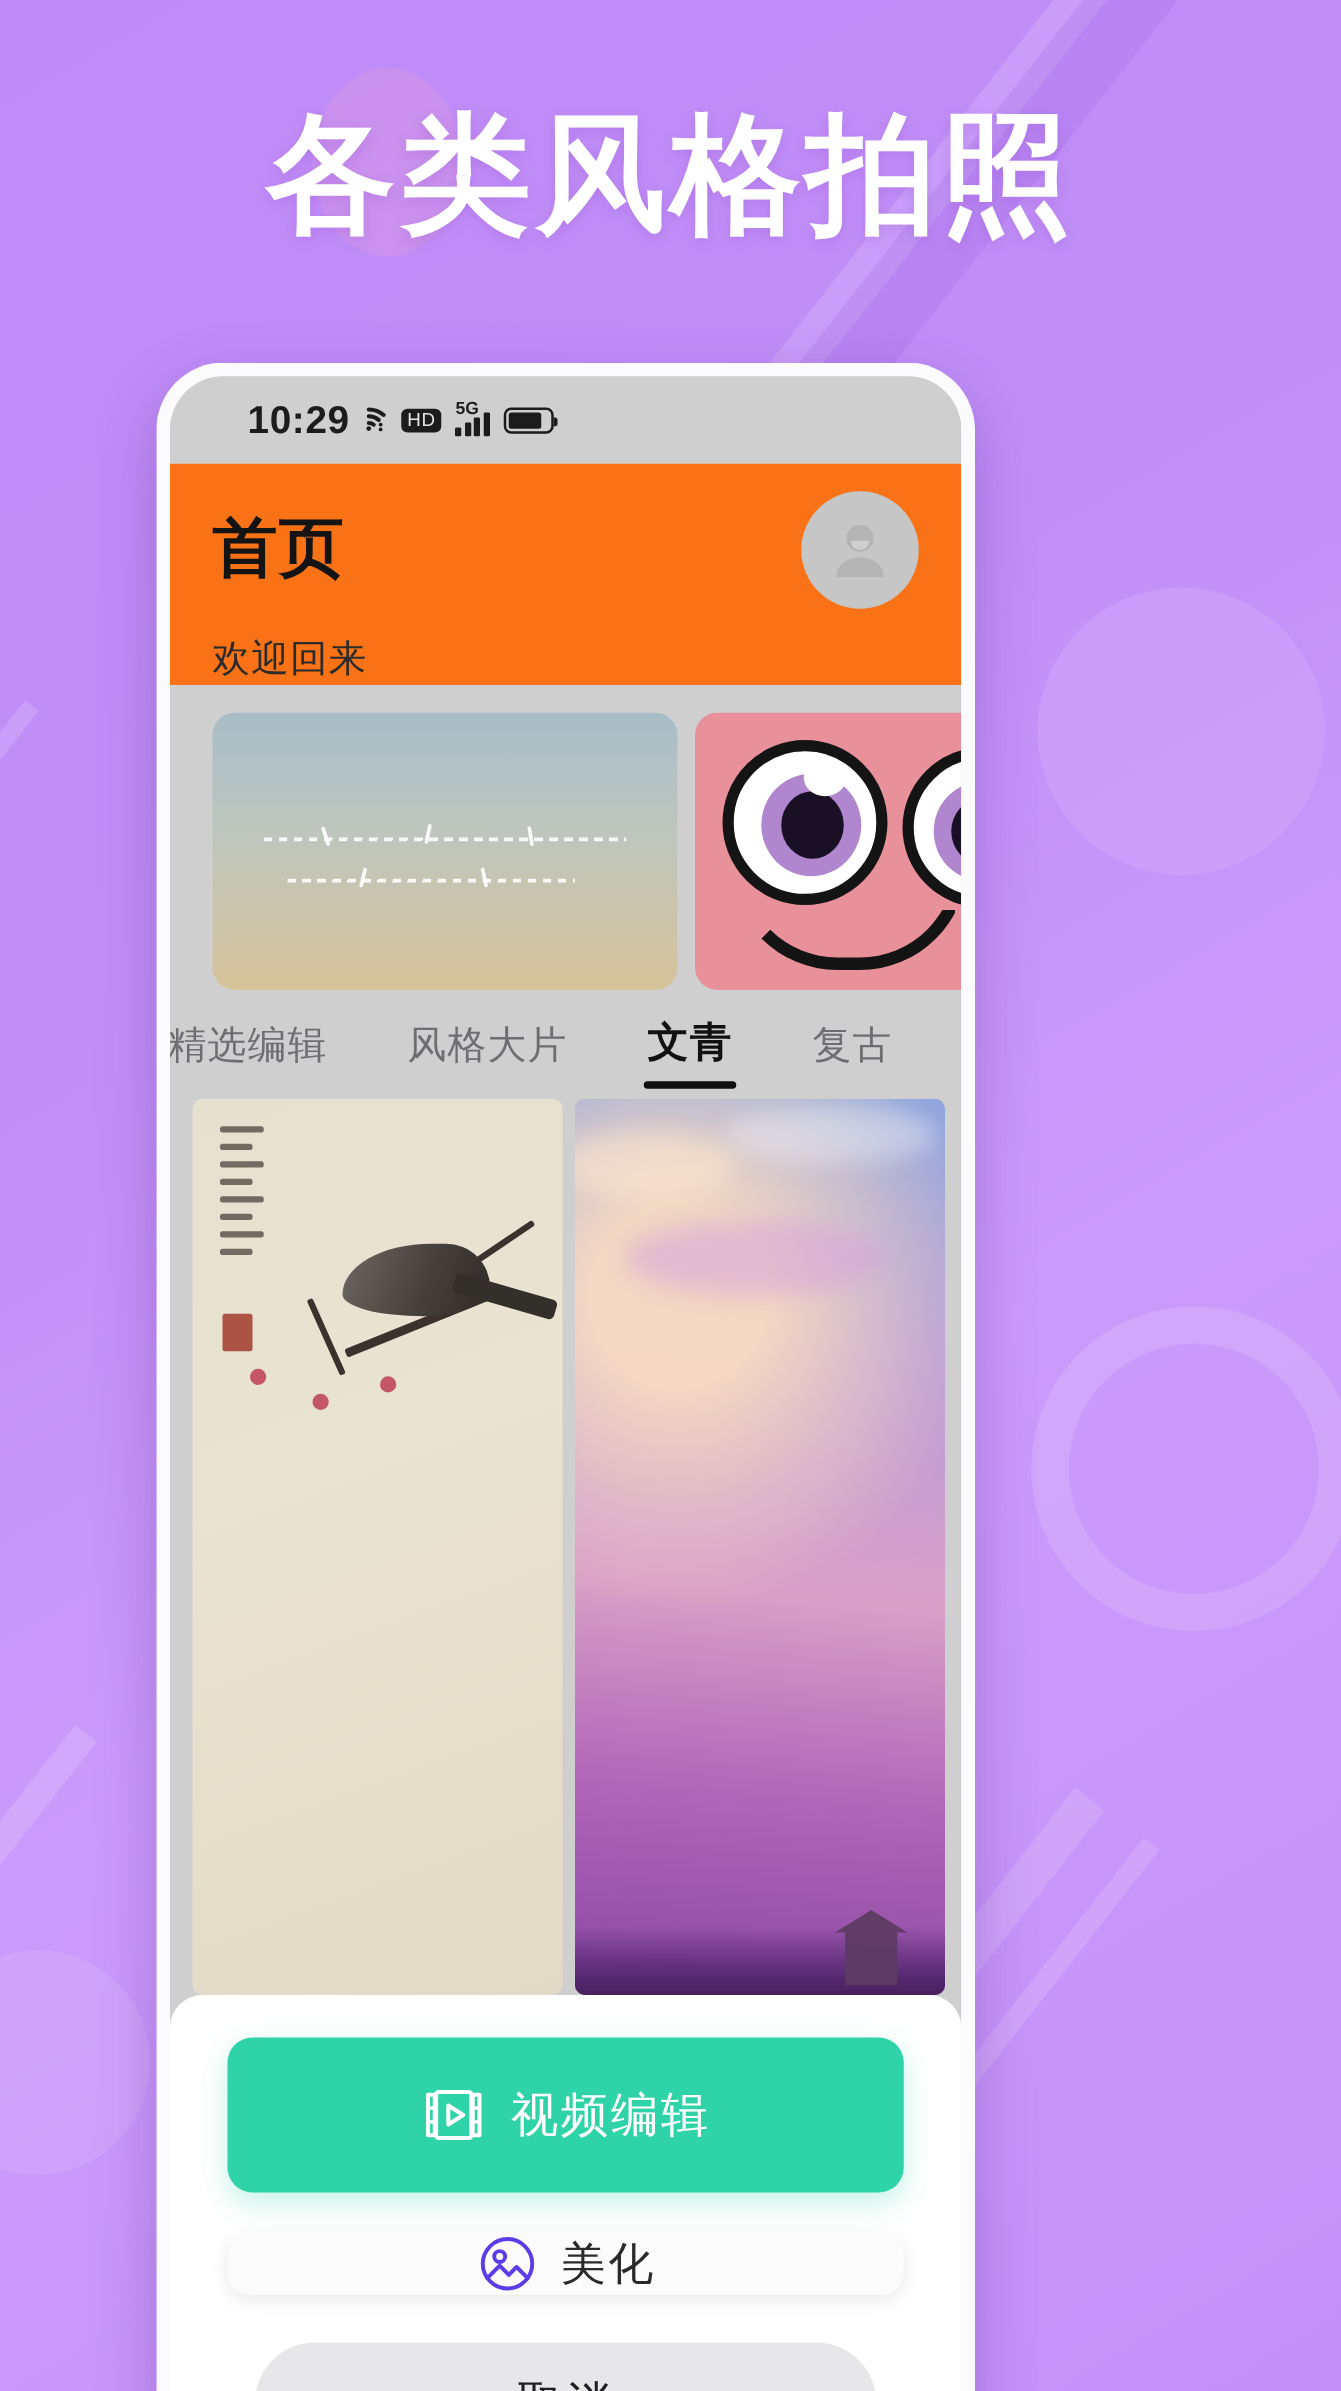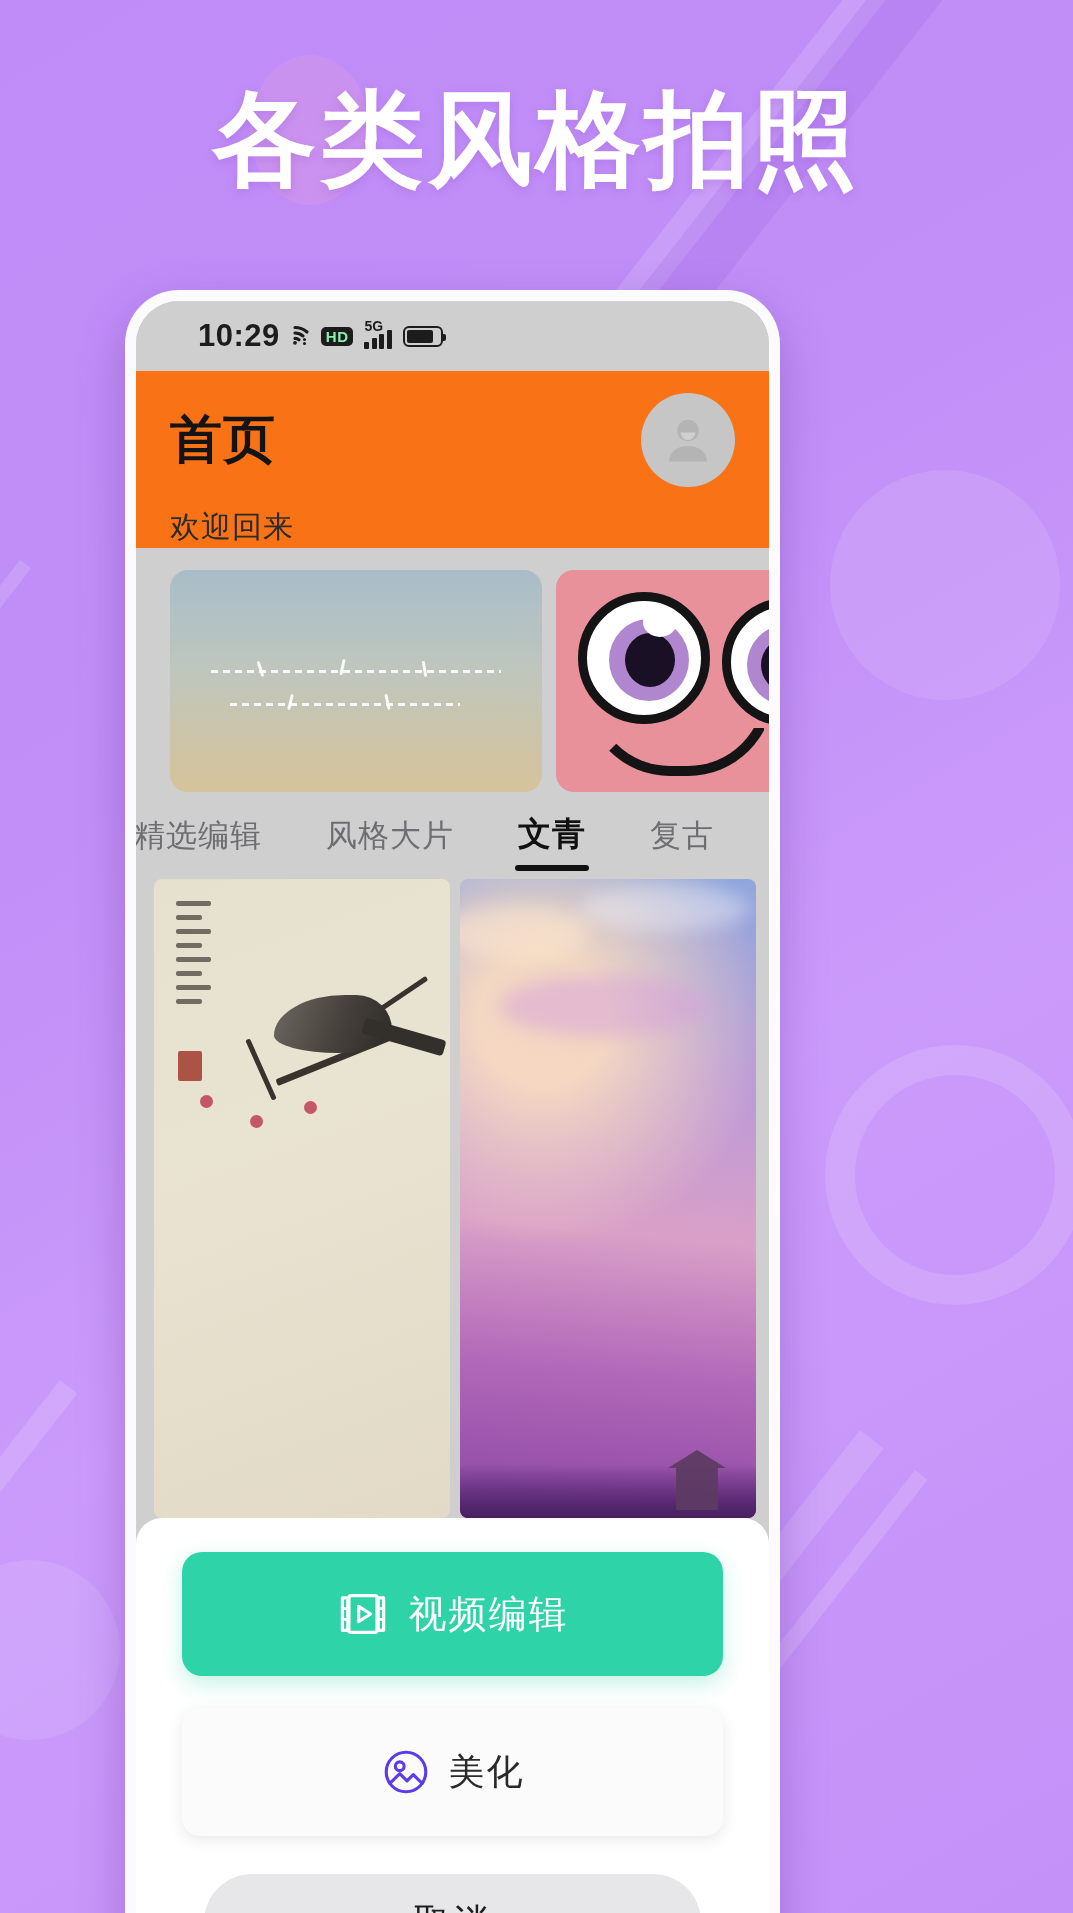--- a/index.html
+++ b/index.html
@@ -88,22 +88,22 @@
     font-weight: 600;
     letter-spacing: 0.5px;
   }
   .status-icons {
     display: flex;
     align-items: center;
     gap: 11px;
   }
   .hd-badge {
     font-size: 15px;
-    font-weight: 700;
-    color: #86efac;
+    font-weight: 400;
+    color: #e5e5e5;
     background: #1c1c1c;
     border-radius: 5px;
     padding: 2px 5px;
     letter-spacing: 0.5px;
     line-height: 1;
   }
   .sig-wrap { position: relative; display: flex; align-items: flex-end; gap: 2px; height: 26px; }
   .sig-label {
     position: absolute; top: -4px; left: 0;
     font-size: 14px; font-weight: 700; color: #1c1c1c; line-height: 1;
@@ -385,20 +385,21 @@
     gap: 20px;
     font-size: 38px;
     letter-spacing: 2px;
     box-shadow: 0 8px 22px rgba(46,211,167,0.28);
   }
   .btn-video svg { width: 52px; height: 52px; display: block; }
   .row2 {
     margin-top: 32px;
     display: flex;
     gap: 50px;
+    flex-direction: column;
   }
   .btn-small {
     flex: 1 1 0;
     height: 128px;
     border-radius: 18px;
     background: #fbfbfc;
     box-shadow: 0 4px 16px rgba(0,0,0,0.09);
     display: flex;
     align-items: center;
     justify-content: center;

